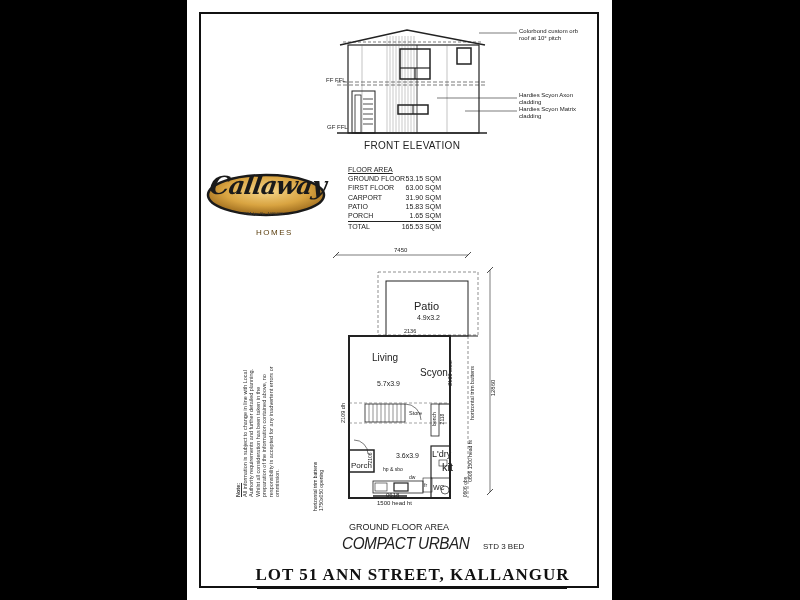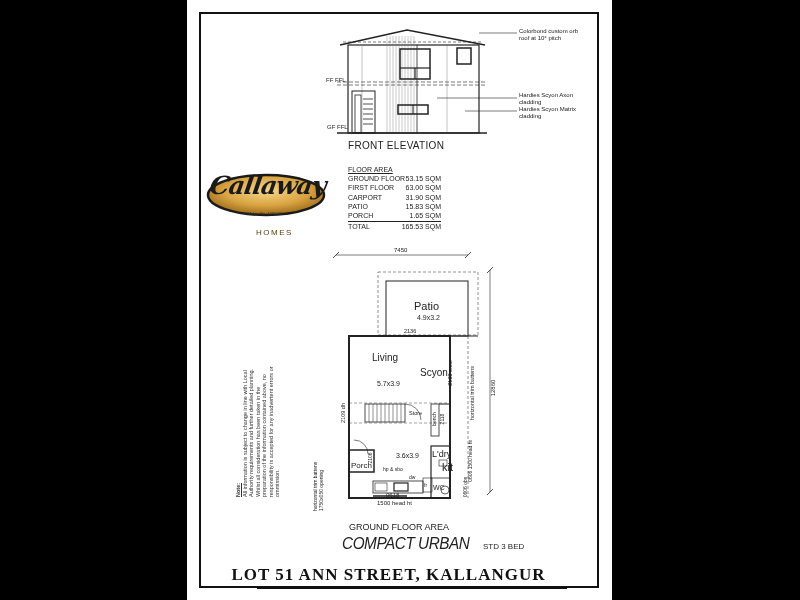--- a/index.html
+++ b/index.html
@@ -7,21 +7,21 @@
   .page{position:absolute;left:187px;top:0;width:425px;height:600px;background:#fff;}
   .frame{position:absolute;left:12px;top:12px;width:400px;height:576px;border:2px solid #111;box-sizing:border-box;}
   .t{position:absolute;color:#222;white-space:nowrap;font-family:"Liberation Sans",sans-serif;}
   svg{position:absolute;overflow:visible;}
   .area-table{position:absolute;left:161px;top:165px;width:93px;font-size:7px;line-height:9.2px;color:#222;}
   .area-table .row{display:flex;justify-content:space-between;}
   .area-table .hdr{text-decoration:underline;}
   .area-table .tot{border-top:1px solid #222;margin-top:1px;}
   .logo{position:absolute;left:17px;top:170px;width:124px;height:52px;}
   .note{position:absolute;left:48px;top:497px;transform:rotate(-90deg);transform-origin:0 0;font-size:5.5px;line-height:6.5px;width:135px;color:#333;white-space:normal;}
-  .title-lot{position:absolute;left:0;width:403px;top:565px;text-align:center;font-family:"Liberation Serif",serif;font-weight:bold;font-size:17px;letter-spacing:1px;color:#111;}
+  .title-lot{position:absolute;left:0;width:403px;top:565px;text-align:center;font-family:"Liberation Serif",serif;font-weight:bold;font-size:17px;letter-spacing:1px;color:#111;padding-left:24px;}
   .hr-bottom{position:absolute;left:70px;top:587px;width:310px;height:2px;background:#111;}
 </style>
 </head>
 <body>
 
 <div class="page">
   <div class="frame"></div>
 
   <svg width="425" height="140" style="left:0;top:0;">
 
@@ -79,21 +79,21 @@
     <div>roof at 10° pitch</div>
   </div>
   <div class="t" style="left:332px;top:92px;font-size:6px;line-height:7px;">
     <div>Hardies Scyon Axon</div>
     <div>cladding</div>
   </div>
   <div class="t" style="left:332px;top:106px;font-size:6px;line-height:7px;">
     <div>Hardies Scyon Matrix</div>
     <div>cladding</div>
   </div>
-  <div class="t" style="left:161px;top:140px;font-size:10px;letter-spacing:0.3px;">FRONT ELEVATION</div>
+  <div class="t" style="left:177px;top:140px;font-size:10px;letter-spacing:0.3px;">FRONT ELEVATION</div>
 
   <div class="area-table">
     <div class="hdr">FLOOR AREA</div>
     <div class="row">
         <span>GROUND FLOOR</span>
         <span>53.15 SQM</span>
       </div>
     <div class="row">
         <span>FIRST FLOOR</span>
         <span>63.00 SQM</span>

